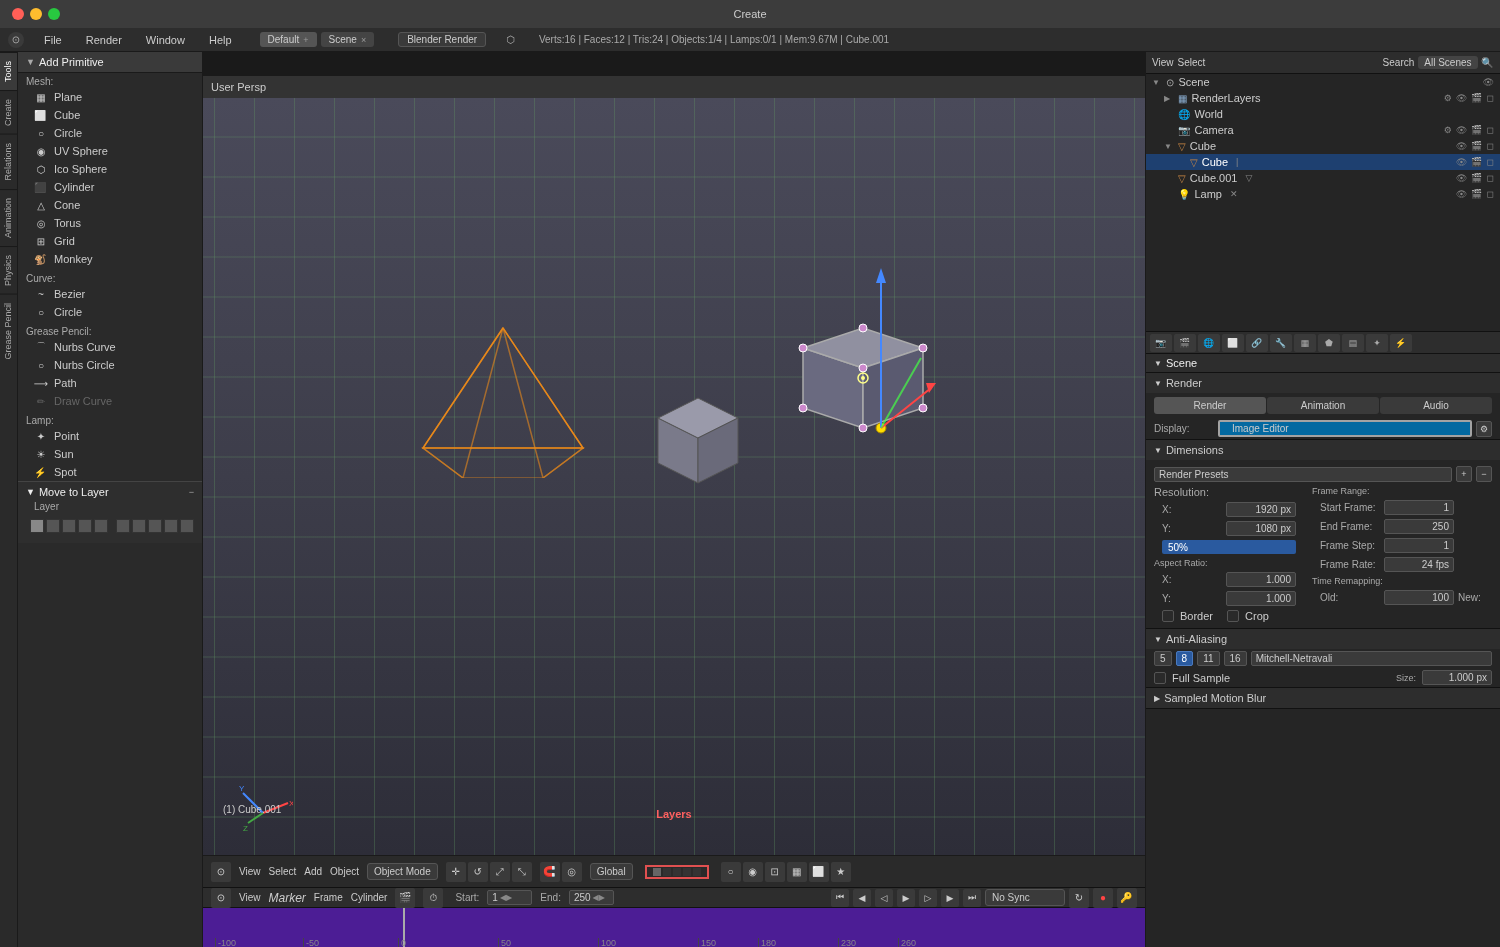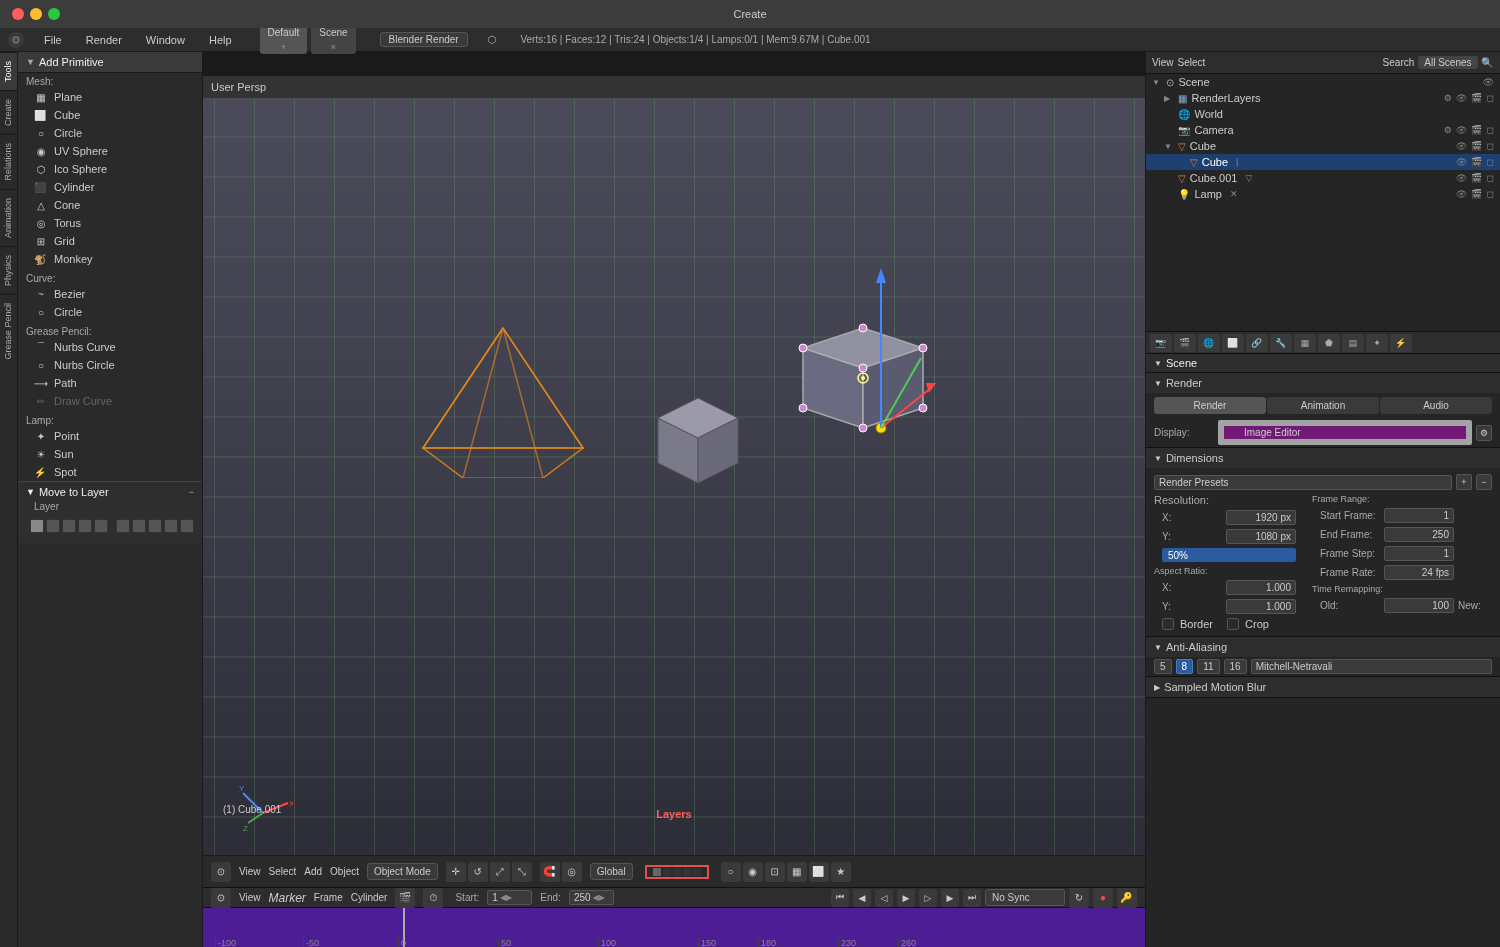--- a/index.html
+++ b/index.html
@@ -10,21 +10,21 @@
     #titlebar .buttons { position: absolute; left: 12px; display: flex; gap: 6px; }
     .tb-btn { width: 12px; height: 12px; border-radius: 50%; }
     .tb-red { background: #ff5f57; }
     .tb-yellow { background: #ffbd2e; }
     .tb-green { background: #28c840; }
 
     
     #menubar { background: #2d2d2d; height: 24px; display: flex; align-items: center; padding: 0 8px; gap: 16px; border-bottom: 1px solid #1a1a1a; }
     #menubar .menu-item { font-size: 11px; color: #ccc; cursor: pointer; padding: 2px 4px; }
     #menubar .workspace-tabs { display: flex; align-items: center; gap: 4px; margin-left: 8px; }
-    .ws-tab { background: #444; border-radius: 3px; padding: 2px 8px; font-size: 10px; color: #ccc; cursor: pointer; display: flex; align-items: center; gap: 4px; flex-direction: column; }
+    .ws-tab { background: #444; border-radius: 3px; padding: 2px 8px; font-size: 10px; color: #ccc; cursor: pointer; display: flex; align-items: center; gap: 4px; }
     .ws-tab.active { background: #555; }
     .ws-tab .close-x { color: #999; font-size: 9px; }
     #menubar .render-engine { background: #3a3a3a; border: 1px solid #555; border-radius: 3px; padding: 1px 8px; font-size: 10px; color: #ccc; margin-left: 8px; }
     #menubar .version-info { font-size: 10px; color: #aaa; margin-left: 8px; }
 
     
     #main { display: flex; height: calc(947px - 52px); }
 
     
     #left-vtabs { width: 18px; background: #2a2a2a; display: flex; flex-direction: column; border-right: 1px solid #1a1a1a; }
@@ -80,21 +80,21 @@
     #prop-header { background: #2d2d2d; height: 22px; display: flex; align-items: center; padding: 0 4px; gap: 2px; border-bottom: 1px solid #111; overflow: hidden; }
     .prop-icon-btn { width: 22px; height: 18px; background: #3a3a3a; border-radius: 2px; display: flex; align-items: center; justify-content: center; cursor: pointer; font-size: 9px; color: #aaa; }
     .prop-section { border-bottom: 1px solid #111; }
     .prop-section-header { background: #2d2d2d; padding: 4px 8px; font-size: 11px; color: #ccc; cursor: pointer; display: flex; align-items: center; gap: 4px; }
     .prop-section-header .arrow { font-size: 8px; }
     .render-tabs { display: flex; gap: 1px; padding: 4px 8px; }
     .render-tab { background: #3a3a3a; border-radius: 3px; padding: 3px 12px; font-size: 10px; color: #ccc; cursor: pointer; flex: 1; text-align: center; }
     .render-tab.active { background: #555; }
     .display-row { display: flex; align-items: center; padding: 2px 8px; gap: 4px; }
     .display-label { color: #aaa; font-size: 10px; width: 60px; }
-    .display-select { background: #701a75; border: 6px solid #a3a3a3; border-radius: 2px; padding: 1px 20px; font-size: 10px; color: #ccc; flex: 1; }
+    .display-select { background: #0369a1; border: 2px solid #a3a3a3; border-radius: 2px; padding: 1px 12px; font-size: 10px; color: #ccc; flex: 1; }
     .dim-section { padding: 4px 8px; }
     .presets-row { display: flex; align-items: center; gap: 4px; padding: 2px 0; }
     .presets-select { background: #3a3a3a; border: 1px solid #555; border-radius: 2px; padding: 1px 4px; font-size: 10px; color: #ccc; flex: 1; }
     .icon-btn-sm { width: 16px; height: 16px; background: #3a3a3a; border: 1px solid #555; border-radius: 2px; display: flex; align-items: center; justify-content: center; cursor: pointer; font-size: 9px; color: #ccc; }
     .two-col { display: flex; gap: 8px; }
     .col-half { flex: 1; }
     .res-row { display: flex; align-items: center; padding: 2px 8px; gap: 4px; }
     .res-label { color: #aaa; font-size: 10px; width: 60px; }
     .res-input { background: #3a3a3a; border: 1px solid #555; border-radius: 2px; padding: 1px 4px; font-size: 10px; color: #ccc; width: 70px; text-align: right; }
     .res-pct { background: #2a5a9f; border-radius: 2px; height: 14px; padding: 0 6px; font-size: 10px; color: #fff; display: flex; align-items: center; margin: 2px 8px; width: calc(100% - 16px); }
@@ -650,20 +650,26 @@
         </div>
         <div class="aa-row">
           <div class="aa-nums">
             <div class="aa-num">5</div>
             <div class="aa-num active">8</div>
             <div class="aa-num">11</div>
             <div class="aa-num">16</div>
           </div>
           <div class="aa-filter">Mitchell-Netravali</div>
         </div>
+        <div class="check-row">
+          <div class="check-box"></div>
+          <span>Full Sample</span>
+          <span style="margin-left:auto;font-size:9px;color:#aaa;">Size:</span>
+          <div class="res-input">1.000 px</div>
+        </div>
       </div>
 
       <div class="prop-section">
         <div class="prop-section-header">
           <span class="arrow">▶</span>
           <span>Sampled Motion Blur</span>
         </div>
       </div>
     </div>
   </div>

